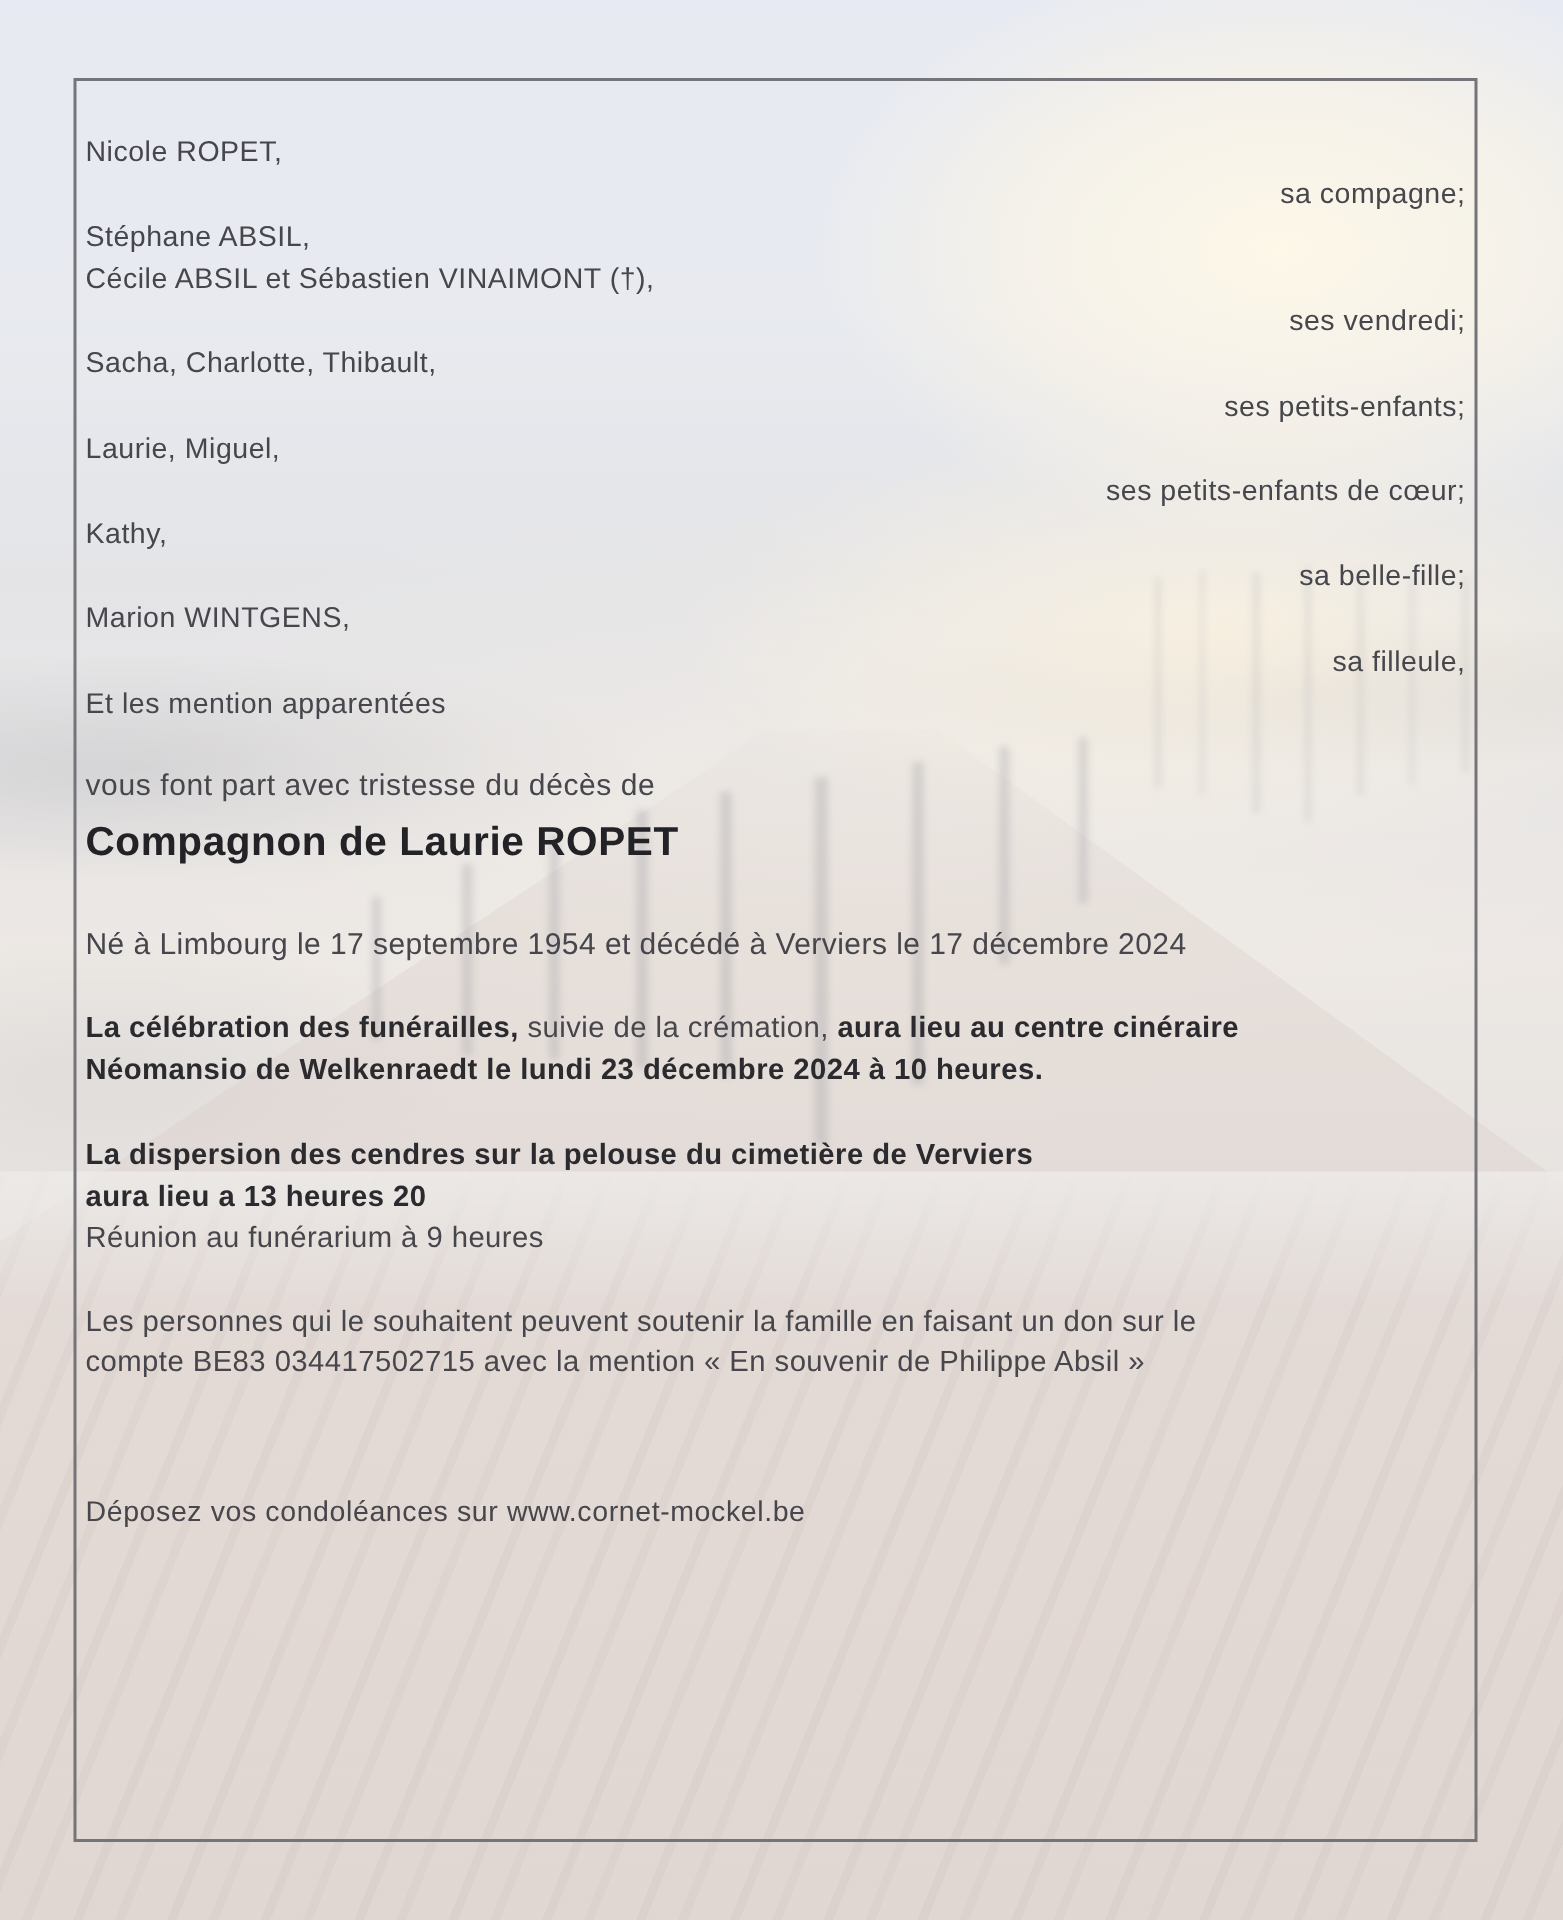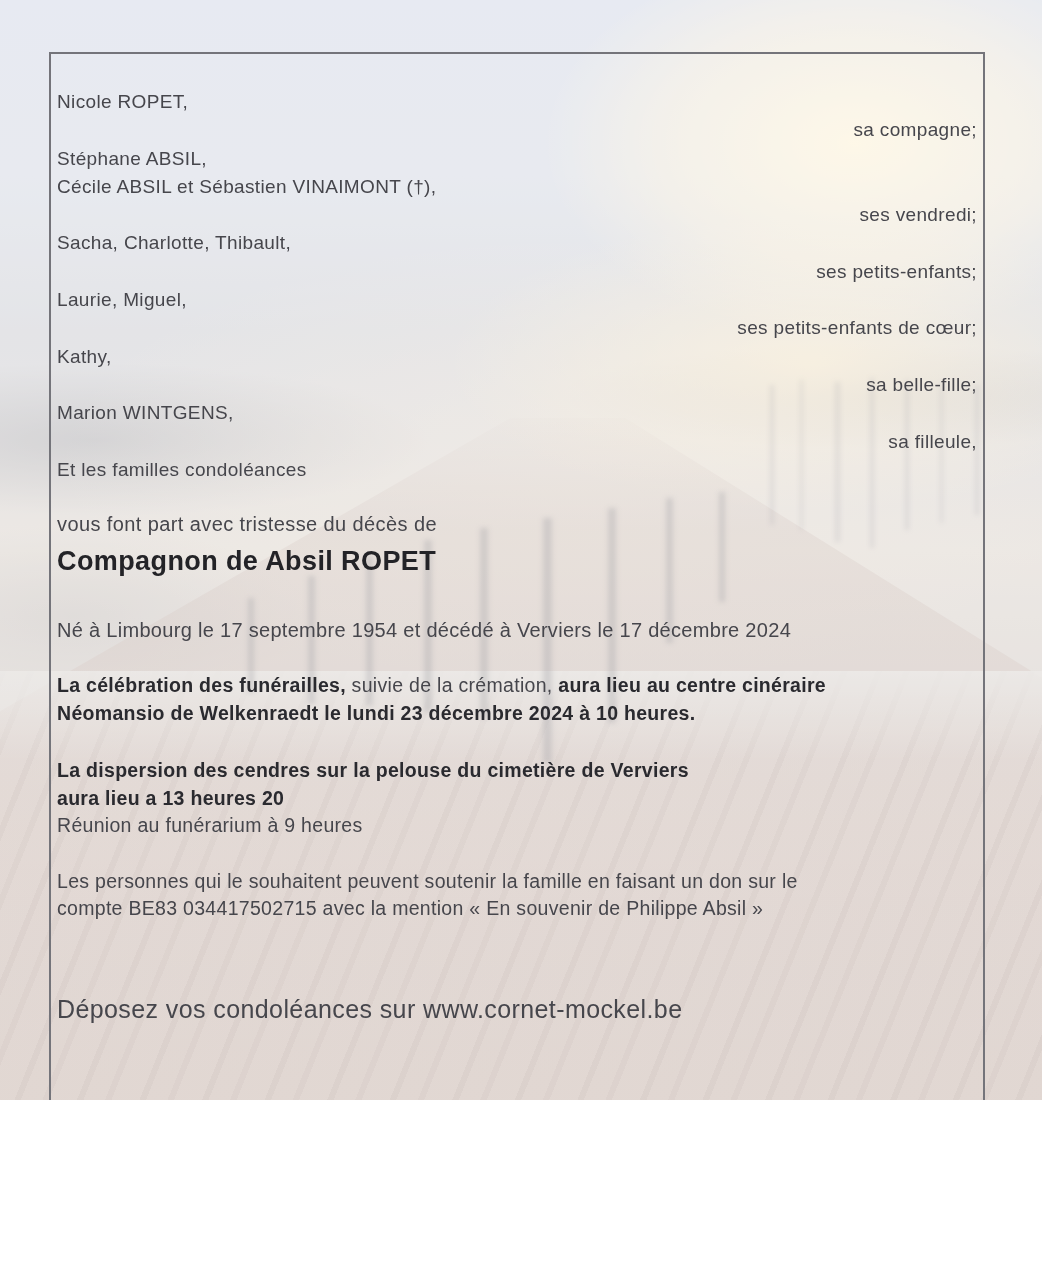--- a/index.html
+++ b/index.html
@@ -1,17 +1,17 @@
 <!DOCTYPE html>
 <html><head>
 <meta charset="utf-8">
 <style>
   html,body{margin:0;padding:0;background:#fff;}
   .page{
-    position:relative;width:1042px;height:1100px;overflow:hidden;
+    position:relative;width:1042px;height:1280px;overflow:hidden;
     font-family:"Liberation Sans", sans-serif;color:#46464c;
   }
   
   .bg{
     position:absolute;inset:0;
     background:
       radial-gradient(ellipse 430px 270px at 82% 13%, rgba(255,244,216,0.95), rgba(255,241,212,0.5) 45%, rgba(255,241,212,0) 72%),
       radial-gradient(ellipse 520px 210px at 78% 33%, rgba(252,236,203,0.75), rgba(252,236,203,0) 70%),
       radial-gradient(ellipse 700px 300px at 56% 42%, rgba(238,227,212,0.5), rgba(238,227,212,0) 75%),
       radial-gradient(ellipse 480px 110px at 9% 40%, rgba(110,113,122,0.30), rgba(110,113,122,0) 70%),
@@ -50,21 +50,21 @@
   .center{text-align:left;}
   .intro{font-size:20px;line-height:28px;margin-top:26px;letter-spacing:.4px;}
   .title{font-size:47px;line-height:54px;font-weight:700;color:#232327;margin-top:32px;letter-spacing:.5px;}
   .subtitle{font-size:27px;line-height:34px;font-weight:700;color:#232327;margin-top:6px;letter-spacing:.4px;}
   .life{font-size:20px;line-height:28px;margin-top:38px;letter-spacing:.3px;}
   .para{font-size:19.5px;line-height:27.5px;letter-spacing:.3px;}
   .repose{margin-top:30px;}
   .ceremony{margin-top:28px;}
   .dispersion{margin-top:30px;}
   .donation{margin-top:28px;}
-  .condolences{margin-top:72px;font-size:25px;line-height:28px;letter-spacing:.4px;}
+  .condolences{margin-top:72px;font-size:19px;line-height:28px;letter-spacing:.4px;}
   b{font-weight:700;color:#2a2a2f;}
 </style>
 </head>
 <body>
 
 <div class="page">
 
   <div class="bg"></div>
   <div class="pier"></div>
   <div class="planks"></div>
@@ -97,25 +97,25 @@
     <div class="row left">Cécile ABSIL et Sébastien VINAIMONT (†),</div>
     <div class="row right">ses vendredi;</div>
     <div class="row left">Sacha, Charlotte, Thibault,</div>
     <div class="row right">ses petits-enfants;</div>
     <div class="row left">Laurie, Miguel,</div>
     <div class="row right">ses petits-enfants de cœur;</div>
     <div class="row left">Kathy,</div>
     <div class="row right">sa belle-fille;</div>
     <div class="row left">Marion WINTGENS,</div>
     <div class="row right">sa filleule,</div>
-    <div class="row left">Et les familles condoléances</div>
+    <div class="row left">Et les mention apparentées</div>
 
     <div class="intro center">vous font part avec tristesse du décès de</div>
 
-    <div class="subtitle center">Compagnon de Absil ROPET</div>
+    <div class="subtitle center">Compagnon de Laurie ROPET</div>
 
     <div class="life center">Né à Limbourg le 17 septembre 1954 et décédé à Verviers le 17 décembre 2024</div>
 
 
     <div class="para center ceremony">
       <b>La célébration des funérailles,</b><span> suivie de la crémation, </span><b>aura lieu au centre cinéraire</b><br>
       <b>Néomansio de Welkenraedt le lundi 23 décembre 2024 à 10 heures.</b>
     </div>
 
     <div class="para center dispersion">

